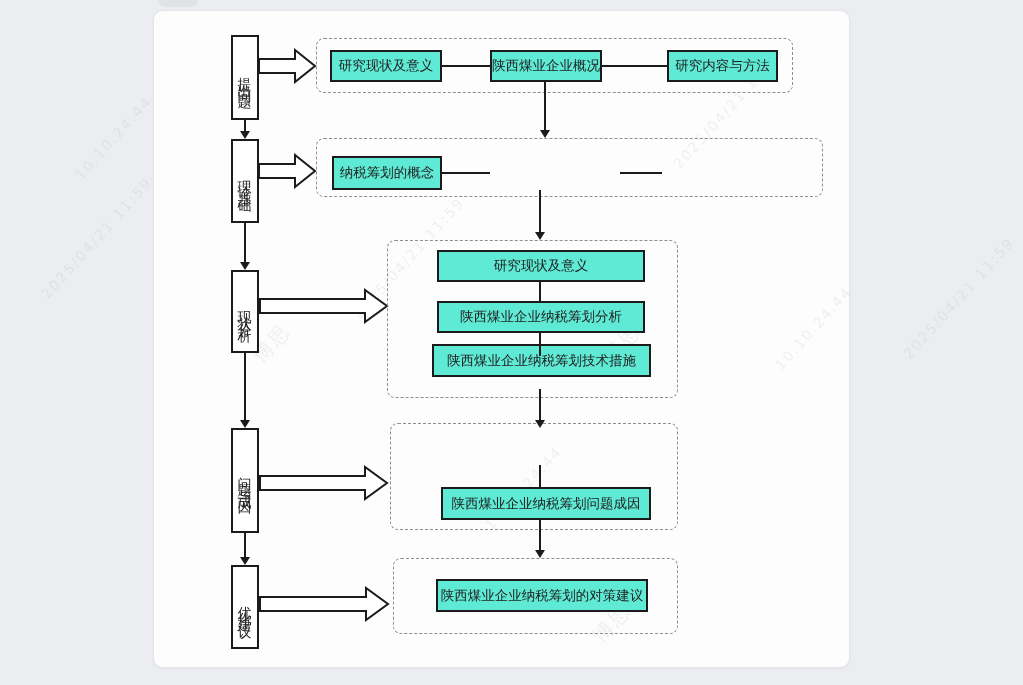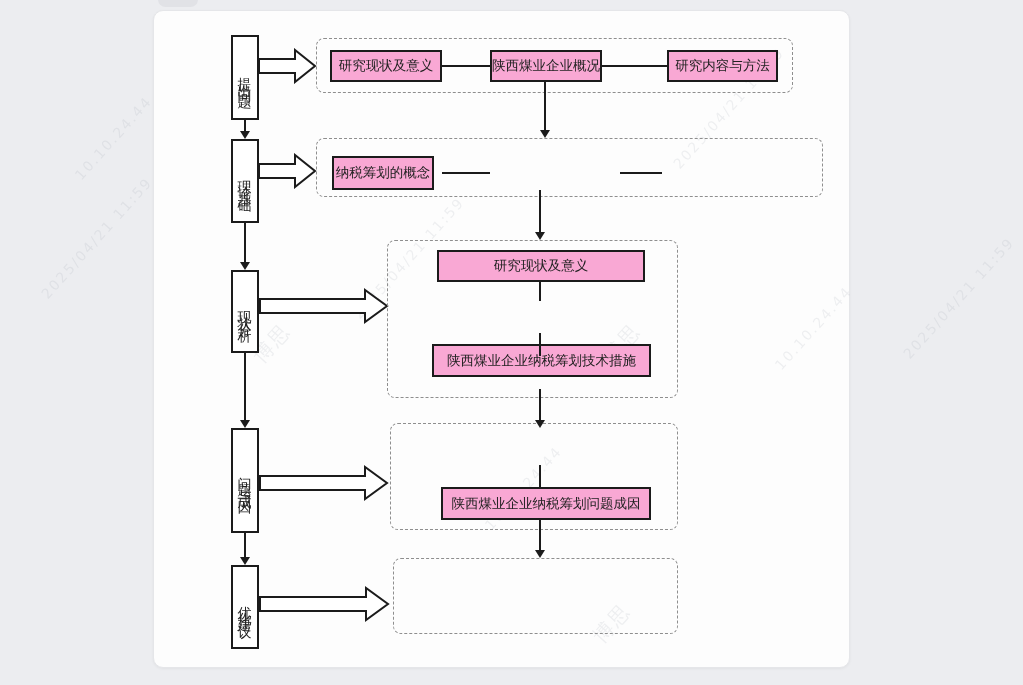--- a/index.html
+++ b/index.html
@@ -35,21 +35,21 @@
     position: absolute; left: 231px; width: 28px; box-sizing: border-box;
     border: 2px solid var(--line, #1b1b1b); background: #ffffff;
     display: flex; align-items: center; justify-content: center;
     writing-mode: vertical-rl; text-orientation: upright;
     font-size: 14px; letter-spacing: 6px; color: var(--text, #222);
   }
 
   
   .node {
     position: absolute; box-sizing: border-box;
-    border: 2px solid var(--line, #1b1b1b); background: #f9a8d4;
+    border: 2px solid var(--line, #1b1b1b); background: #5eead4;
     display: flex; align-items: center; justify-content: center;
     font-size: 13.5px; white-space: nowrap; color: var(--text, #222);
   }
 
   
   .group {
     position: absolute; box-sizing: border-box;
     border: 1px dashed var(--groupb, #8e8e8e); border-radius: 8px;
     background: transparent;
   }
@@ -125,32 +125,34 @@
   <div class="group" style="left:387px; top:240px; width:291px; height:158px;"></div>
   <div class="group" style="left:390px; top:423px; width:288px; height:107px;"></div>
   <div class="group" style="left:393px; top:558px; width:285px; height:76px;"></div>
 
   <div class="node" style="left:330px; top:50px; width:112px; height:32px;">研究现状及意义</div>
   <div class="node" style="left:490px; top:50px; width:112px; height:32px;">陕西煤业企业概况</div>
   <div class="node" style="left:667px; top:50px; width:111px; height:32px;">研究内容与方法</div>
   <div class="hline" style="left:442px; top:65px; width:48px;"></div>
   <div class="hline" style="left:602px; top:65px; width:65px;"></div>
 
-  <div class="node" style="left:332px; top:156px; width:102px; height:34px;">纳税筹划的概念</div>
+  <div class="node" style="left:332px; top:156px; width:110px; height:34px;">纳税筹划的概念</div>
   <div class="hline" style="left:442px; top:172px; width:48px;"></div>
   <div class="hline" style="left:620px; top:172px; width:42px;"></div>
 
   <div class="node" style="left:437px; top:250px; width:208px; height:32px;">研究现状及意义</div>
+  <div class="node" style="left:437px; top:301px; width:208px; height:32px;">陕西煤业企业纳税筹划分析</div>
   <div class="node" style="left:432px; top:344px; width:219px; height:33px;">陕西煤业企业纳税筹划技术措施</div>
   <div class="vline" style="left:539px; top:282px; height:19px;"></div>
   <div class="vline" style="left:539px; top:333px; height:23px;"></div>
 
   <div class="node" style="left:441px; top:487px; width:210px; height:33px;">陕西煤业企业纳税筹划问题成因</div>
   <div class="vline" style="left:539px; top:465px; height:22px;"></div>
 
+  <div class="node" style="left:436px; top:579px; width:212px; height:33px;">陕西煤业企业纳税筹划的对策建议</div>
 
   <div class="vline" style="left:544px; top:82px; height:49px;"></div>
   <div class="ahead" style="left:540px; top:130px;"></div>
 
   <div class="vline" style="left:539px; top:190px; height:43px;"></div>
   <div class="ahead" style="left:535px; top:232px;"></div>
 
   <div class="vline" style="left:539px; top:389px; height:32px;"></div>
   <div class="ahead" style="left:535px; top:420px;"></div>
 

